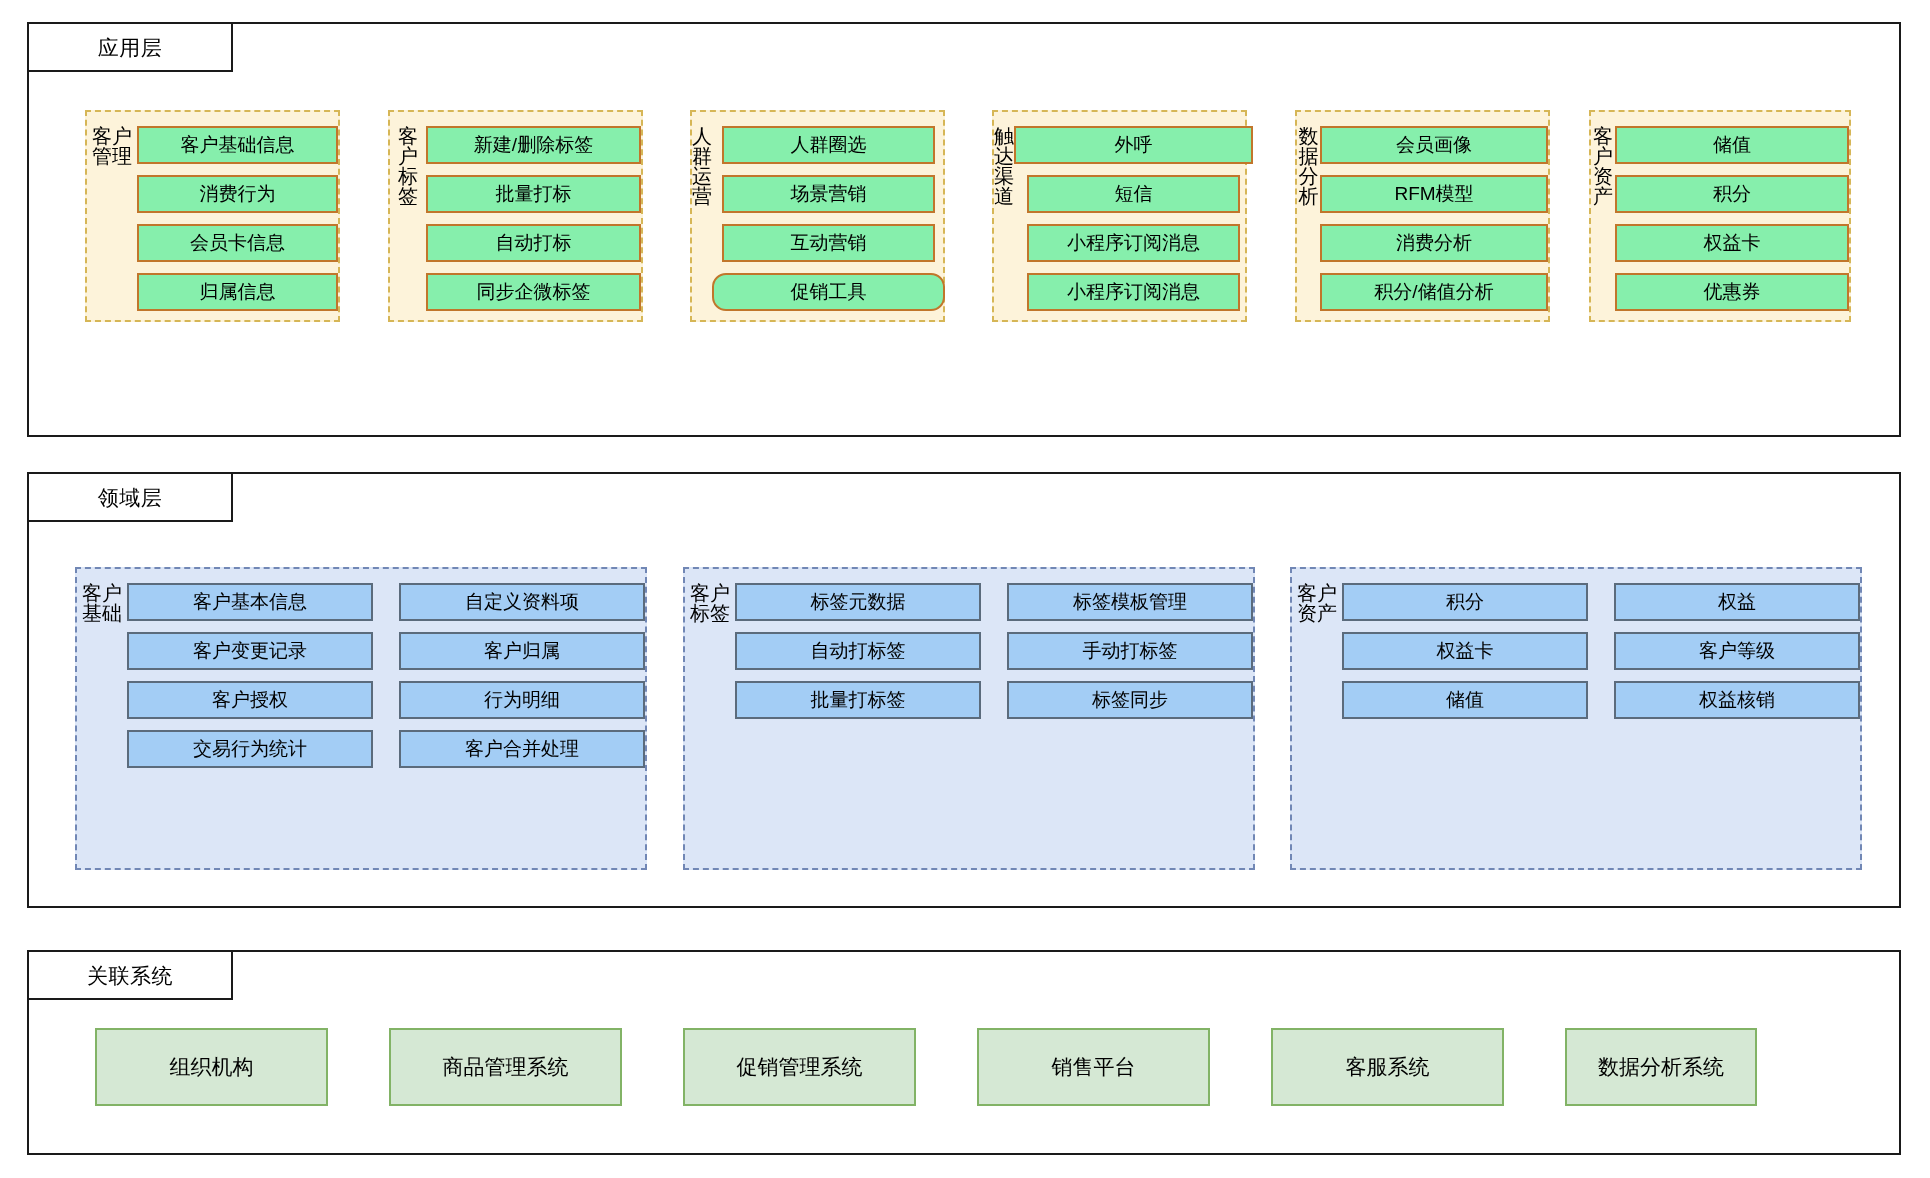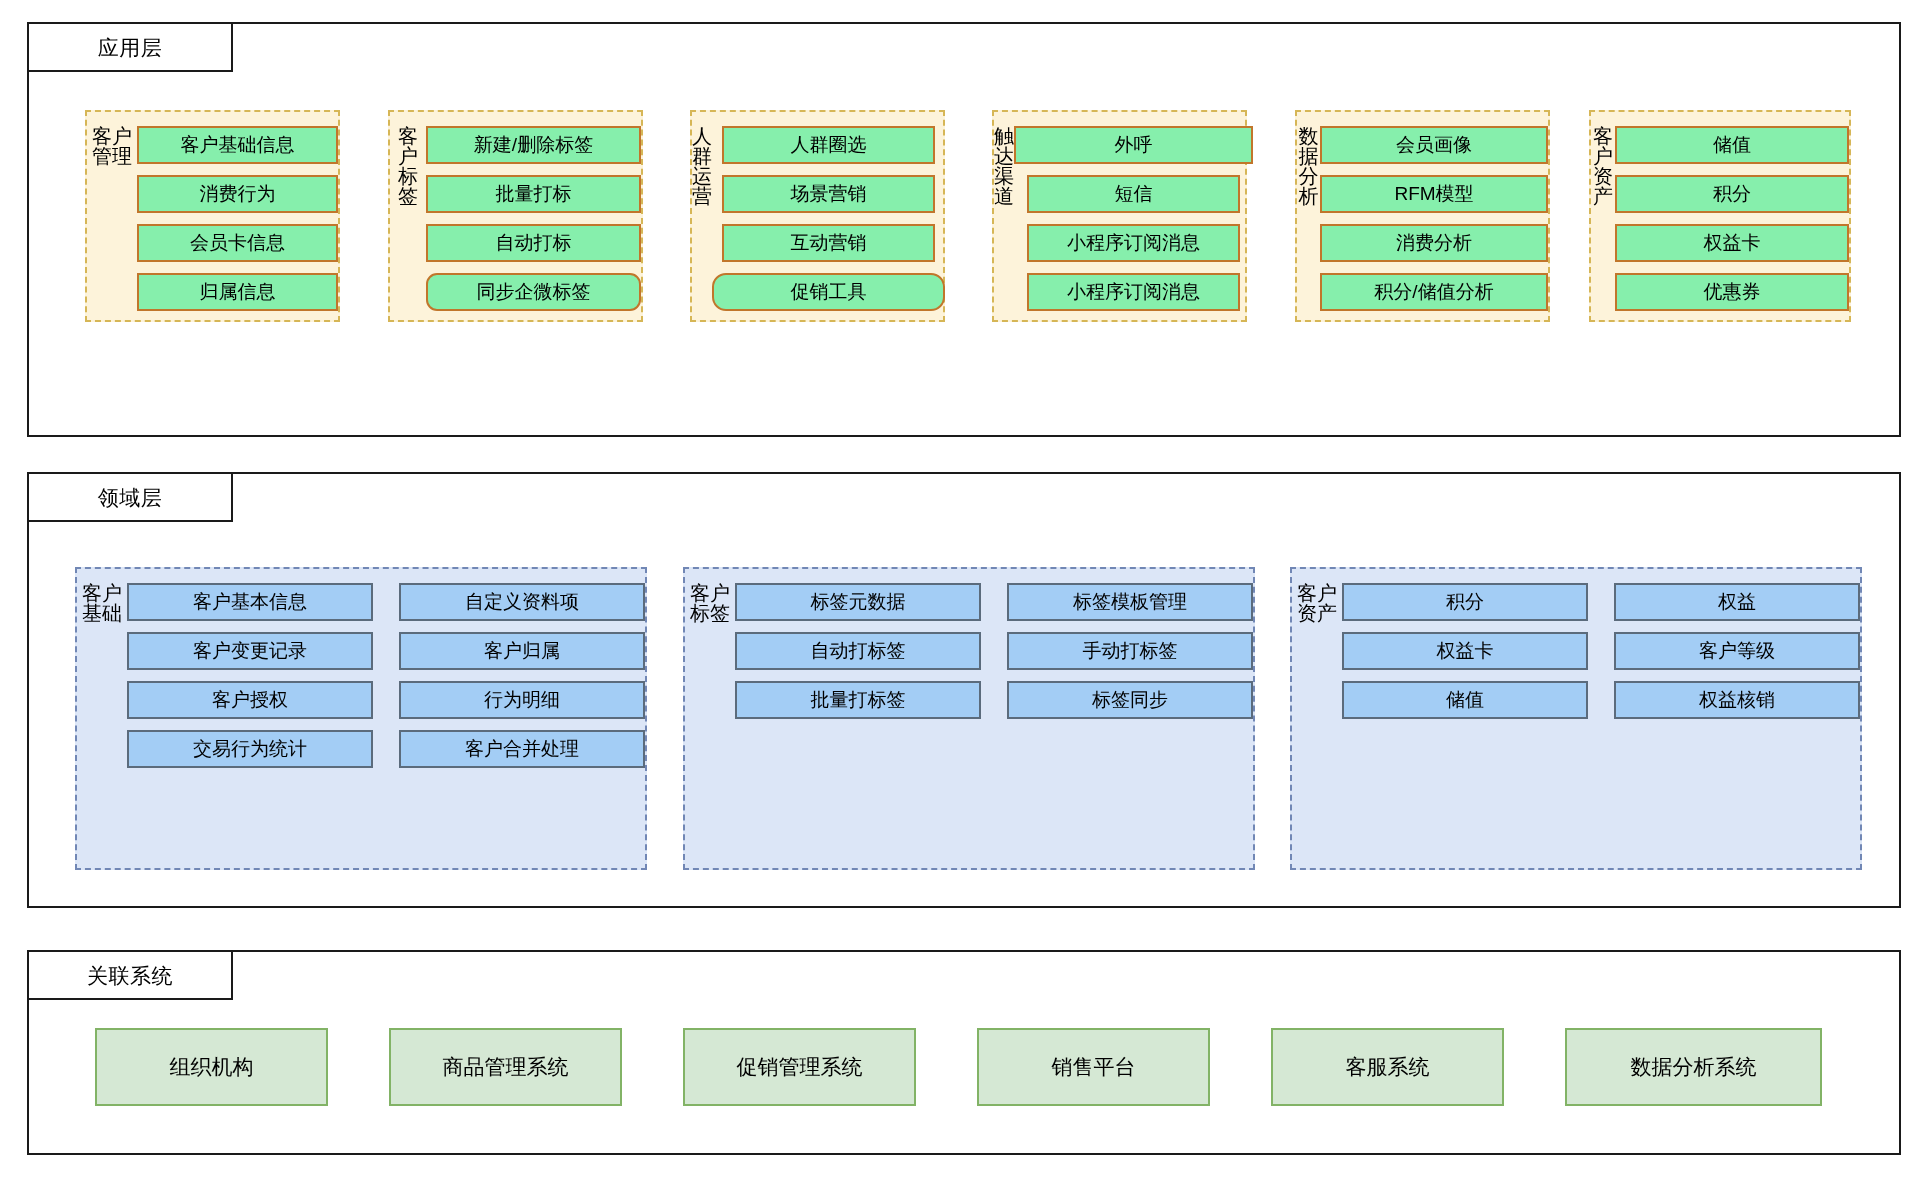--- a/index.html
+++ b/index.html
@@ -155,21 +155,21 @@
       <div class="app-item" style="width:201px;">归属信息</div>
     </div>
   </div>
 
   <div class="group app" style="left:388px; top:110px; width:255px; height:212px;">
     <div class="group-title">客户标签</div>
     <div class="app-items">
       <div class="app-item" style="width:215px;">新建/删除标签</div>
       <div class="app-item" style="width:215px;">批量打标</div>
       <div class="app-item" style="width:215px;">自动打标</div>
-      <div class="app-item" style="width:215px;border-radius:11px;">同步企微标签</div>
+      <div class="app-item" style="width:215px;">同步企微标签</div>
     </div>
   </div>
 
   <div class="group app" style="left:690px; top:110px; width:255px; height:212px;">
     <div class="group-title">人群运营</div>
     <div class="app-items">
       <div class="app-item" style="width:213px;">人群圈选</div>
       <div class="app-item" style="width:213px;">场景营销</div>
       <div class="app-item" style="width:213px;">互动营销</div>
       <div class="app-item" style="width:233px;border-radius:14px;">促销工具</div>
@@ -255,16 +255,16 @@
       <span>关联系统</span>
     </div>
   </div>
 
   <div class="sys-row" style="left:95px; top:1028px; width:1760px; height:78px; gap:61px;">
     <div class="sys-item" style="width:233px;">组织机构</div>
     <div class="sys-item" style="width:233px;">商品管理系统</div>
     <div class="sys-item" style="width:233px;">促销管理系统</div>
     <div class="sys-item" style="width:233px;">销售平台</div>
     <div class="sys-item" style="width:233px;">客服系统</div>
-    <div class="sys-item" style="width:257px;">数据分析系统</div>
+    <div class="sys-item" style="width:192px;">数据分析系统</div>
   </div>
 
 </div>
 
 </body></html>

